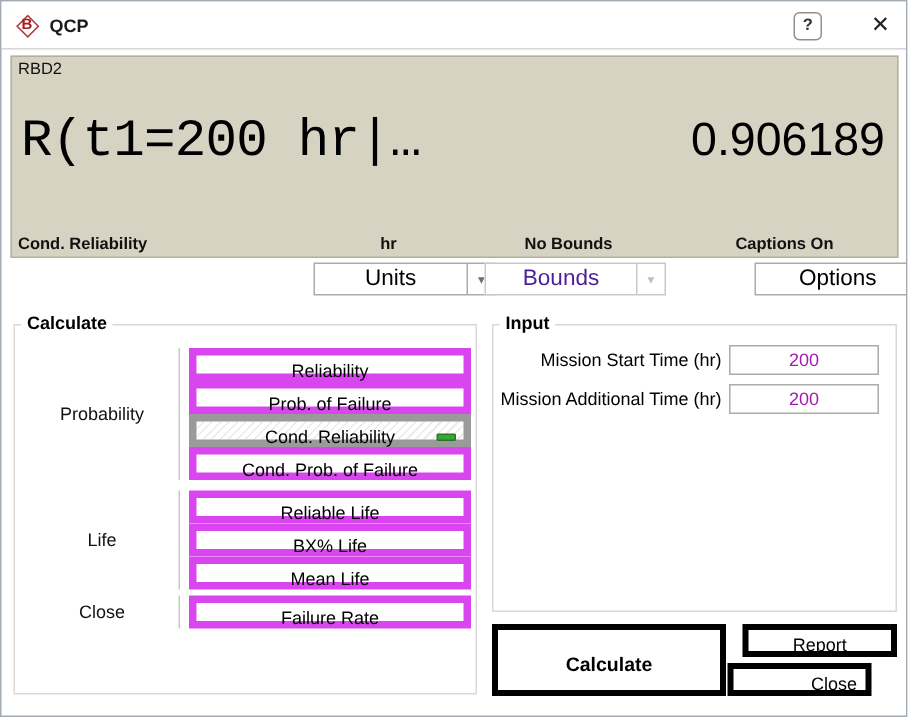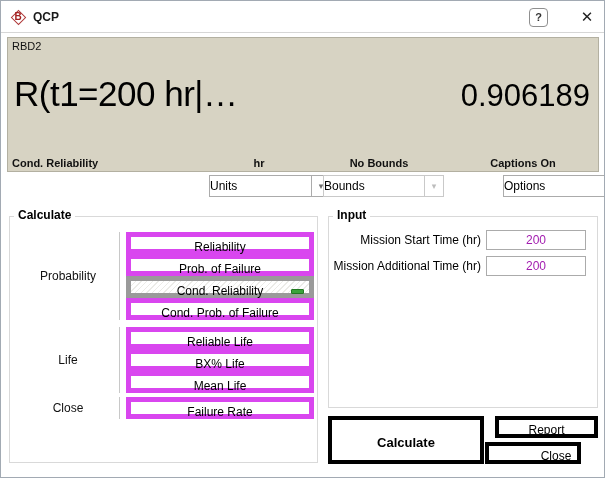--- a/index.html
+++ b/index.html
@@ -23,35 +23,35 @@
     border:1px solid #8f8f8f; border-radius:4px; text-align:center; line-height:17px;
     font-size:11px; font-weight:bold; color:#333; cursor:pointer; }
   .close-btn { position:absolute; left:573px; top:4px; width:26px; height:24px;
     text-align:center; line-height:24px; font-size:15px; color:#222; cursor:pointer; }
   
   .display { position:absolute; left:6px; top:36px; width:592px; height:135px;
     background:#d7d3c3; border:1px solid #b3b0a1; }
   .rbd-label { position:absolute; left:4px; top:2px; font-size:11px; color:#111; }
   .expr-row { position:absolute; left:6px; right:8px; top:36px; display:flex;
     justify-content:space-between; align-items:baseline; }
-  .expr-left  { font-size:35px; letter-spacing:-0.5px; }
+  .expr-left  { font-size:35px; letter-spacing:-0.5px;font-family:Liberation Mono, monospace; }
   .expr-right { font-size:31px; }
   .cap { position:absolute; bottom:2px; font-size:11px; font-weight:bold; color:#111; }
   .cap-metric   { left:4px; }
   .cap-units    { left:196px; width:110px; text-align:center; }
   .cap-bounds   { left:310px; width:122px; text-align:center; }
   .cap-captions { left:450px; width:130px; text-align:center; }
   
   .split-btn { position:absolute; top:174px; height:22px; display:flex;
     background:#fff; border:1px solid #ababab; cursor:pointer; }
-  .split-btn .main { flex:1; text-align:left; line-height:20px; font-size:12px; }
+  .split-btn .main { flex:1; text-align:center; line-height:20px; font-size:15px; }
   .split-btn .arrow { width:19px; border-left:1px solid #ababab; text-align:center;
     line-height:20px; font-size:9px; color:#6e6e6e; }
   .split-btn.disabled { border-color:#c9c9c9; cursor:default; }
-  .split-btn.disabled .main { color:#000000; }
+  .split-btn.disabled .main { color:#4c1d95; }
   .split-btn.disabled .arrow { border-left-color:#c9c9c9; color:#bdbdbd; }
   #units-btn   { left:208px; width:122px; }
   #bounds-btn  { left:322px; width:121px; }
   #options-btn { left:462px; width:130px;margin-left:40px; }
   
   .groupbox { position:absolute; border:1px solid #d9d9d9; background:#fff; }
   .gb-title { position:absolute; top:-9px; left:4px; background:#fff; padding:0 4px;
     font-size:12px; font-weight:bold; }
   #gb-calc  { left:8px;   top:215px; width:309px; height:247px; }
   #gb-input { left:327px; top:215px; width:270px; height:192px; }

